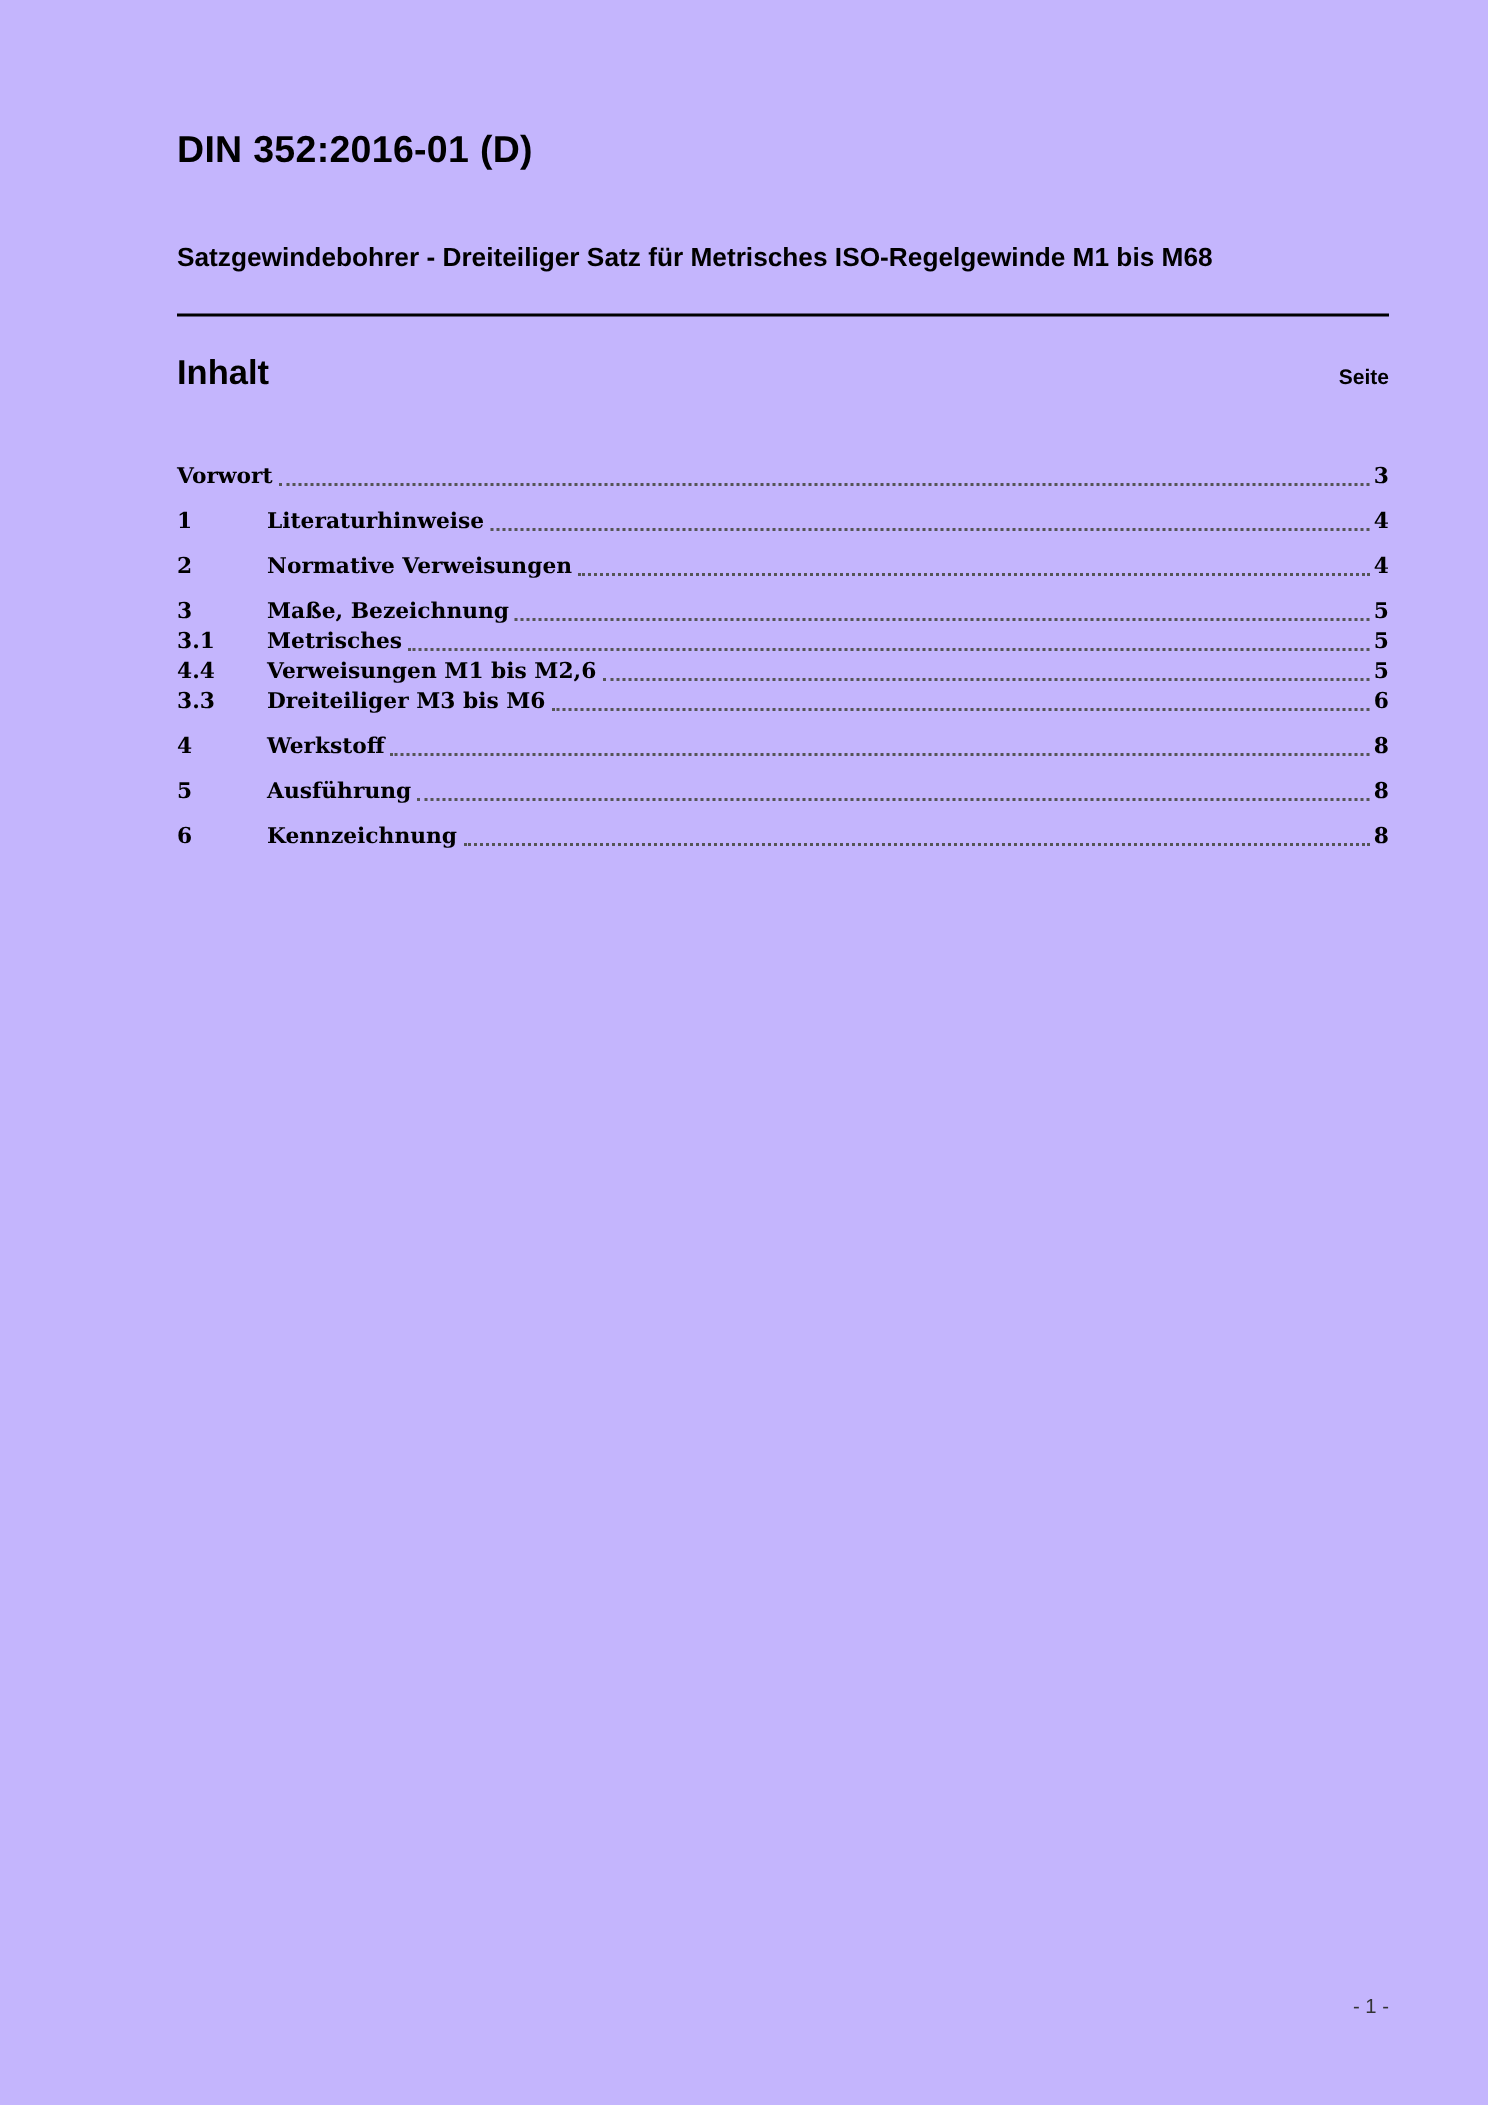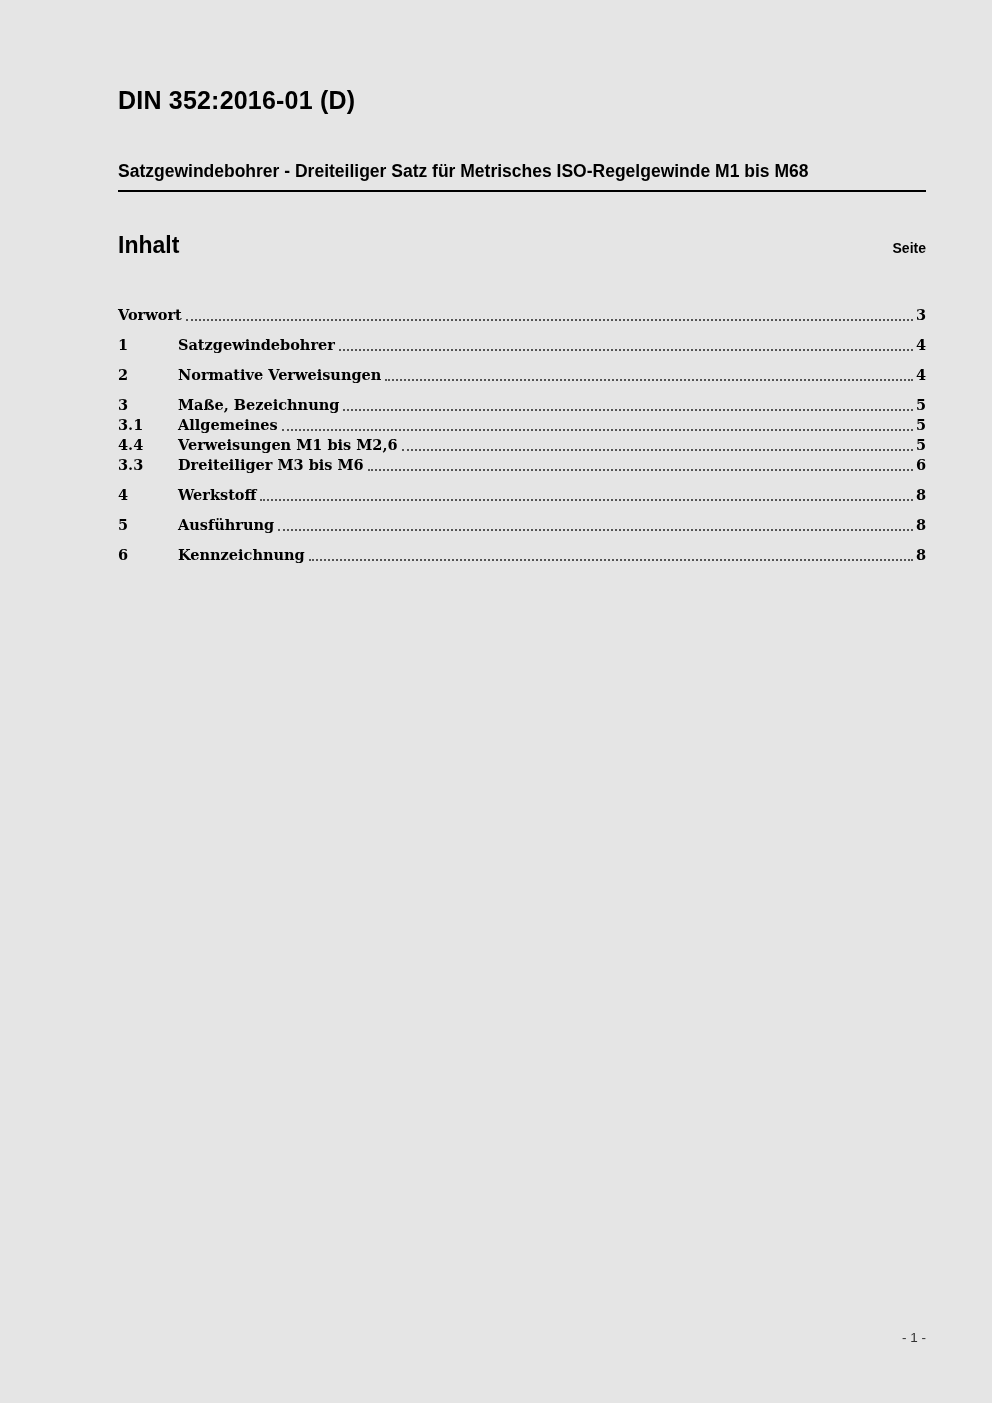--- a/index.html
+++ b/index.html
@@ -7,42 +7,42 @@
   body {
     width: 992px;
     height: 1403px;
     position: relative;
     font-family: "Liberation Sans", sans-serif;
     color: #000;
   }
   .page {
     position: absolute;
     inset: 0;
-    background: #e5e5e5;
+    background: #c4b5fd;
   }
   .content {
     position: absolute;
     left: 118px;
     right: 66px;
     top: 86px;
   }
   .doc-number {
     font-size: 25px;
     font-weight: bold;
     letter-spacing: 0.2px;
   }
   .doc-title {
     margin-top: 46px;
     font-size: 17.5px;
     font-weight: bold;
-    padding-bottom: 8px;
+    padding-bottom: 27px;
     border-bottom: 2px solid #000;
   }
   .contents-head {
-    margin-top: 40px;
+    margin-top: 24px;
     display: flex;
     justify-content: space-between;
     align-items: baseline;
   }
   .contents-title {
     font-size: 23px;
     font-weight: bold;
   }
   .page-col-label {
     font-size: 14px;
@@ -103,39 +103,39 @@
     </div>
 
     <div class="toc" id="toc-list">
         <div class="toc-row">
           <span class="toc-label">Vorwort</span>
           <span class="toc-leader"></span>
           <span class="toc-page">3</span>
         </div>
         <div class="toc-row gap">
           <span class="toc-num">1</span>
-          <span class="toc-label">Satzgewindebohrer</span>
+          <span class="toc-label">Literaturhinweise</span>
           <span class="toc-leader"></span>
           <span class="toc-page">4</span>
         </div>
         <div class="toc-row gap">
           <span class="toc-num">2</span>
           <span class="toc-label">Normative Verweisungen</span>
           <span class="toc-leader"></span>
           <span class="toc-page">4</span>
         </div>
         <div class="toc-row gap">
           <span class="toc-num">3</span>
           <span class="toc-label">Maße, Bezeichnung</span>
           <span class="toc-leader"></span>
           <span class="toc-page">5</span>
         </div>
         <div class="toc-row">
           <span class="toc-num">3.1</span>
-          <span class="toc-label">Allgemeines</span>
+          <span class="toc-label">Metrisches</span>
           <span class="toc-leader"></span>
           <span class="toc-page">5</span>
         </div>
         <div class="toc-row">
           <span class="toc-num">4.4</span>
           <span class="toc-label">Verweisungen M1 bis M2,6</span>
           <span class="toc-leader"></span>
           <span class="toc-page">5</span>
         </div>
         <div class="toc-row">

